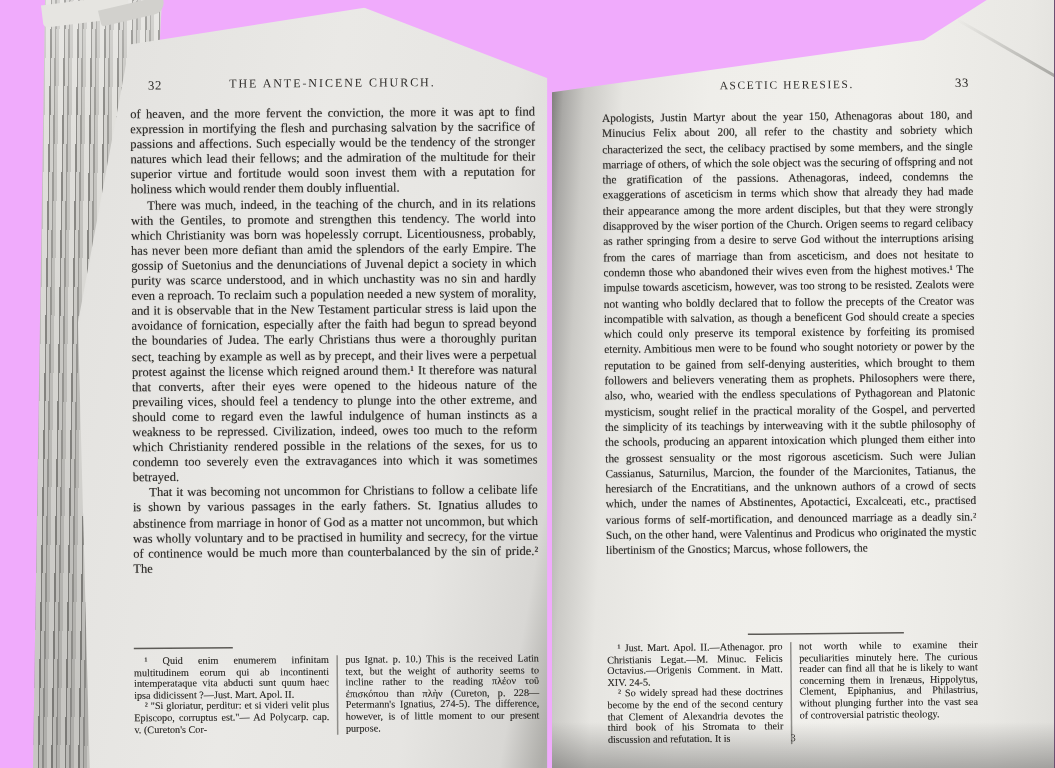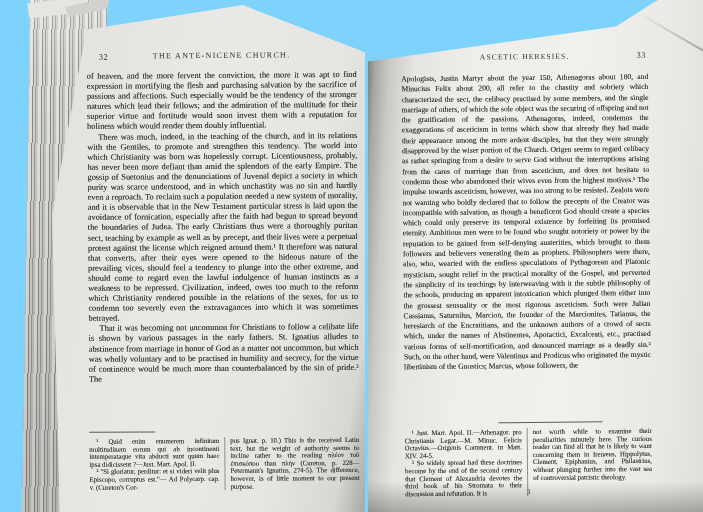--- a/index.html
+++ b/index.html
@@ -1,18 +1,18 @@
 <!DOCTYPE html>
 <html lang="en"><head>
 <meta charset="utf-8">
 <style>
   html,body{margin:0;padding:0;background:#000;}
   .scene{
     position:relative;width:703px;height:512px;overflow:hidden;
-    background:#7dd3fc;
+    background:#f0abfc;
     font-family:"Liberation Serif","DejaVu Serif",serif;
     color:#2f2d2a;
   }
   
   .fore-edge{
     position:absolute;left:8px;top:0;width:100px;height:512px;
     background:repeating-linear-gradient(91deg,
       #d3d2ce 0px,#d3d2ce 2px,#9d9c98 2px,#9d9c98 3px,
       #c7c6c2 3px,#c7c6c2 5px,#e2e1dd 5px,#e2e1dd 8px,
       #8b8a86 8px,#8b8a86 9px);

